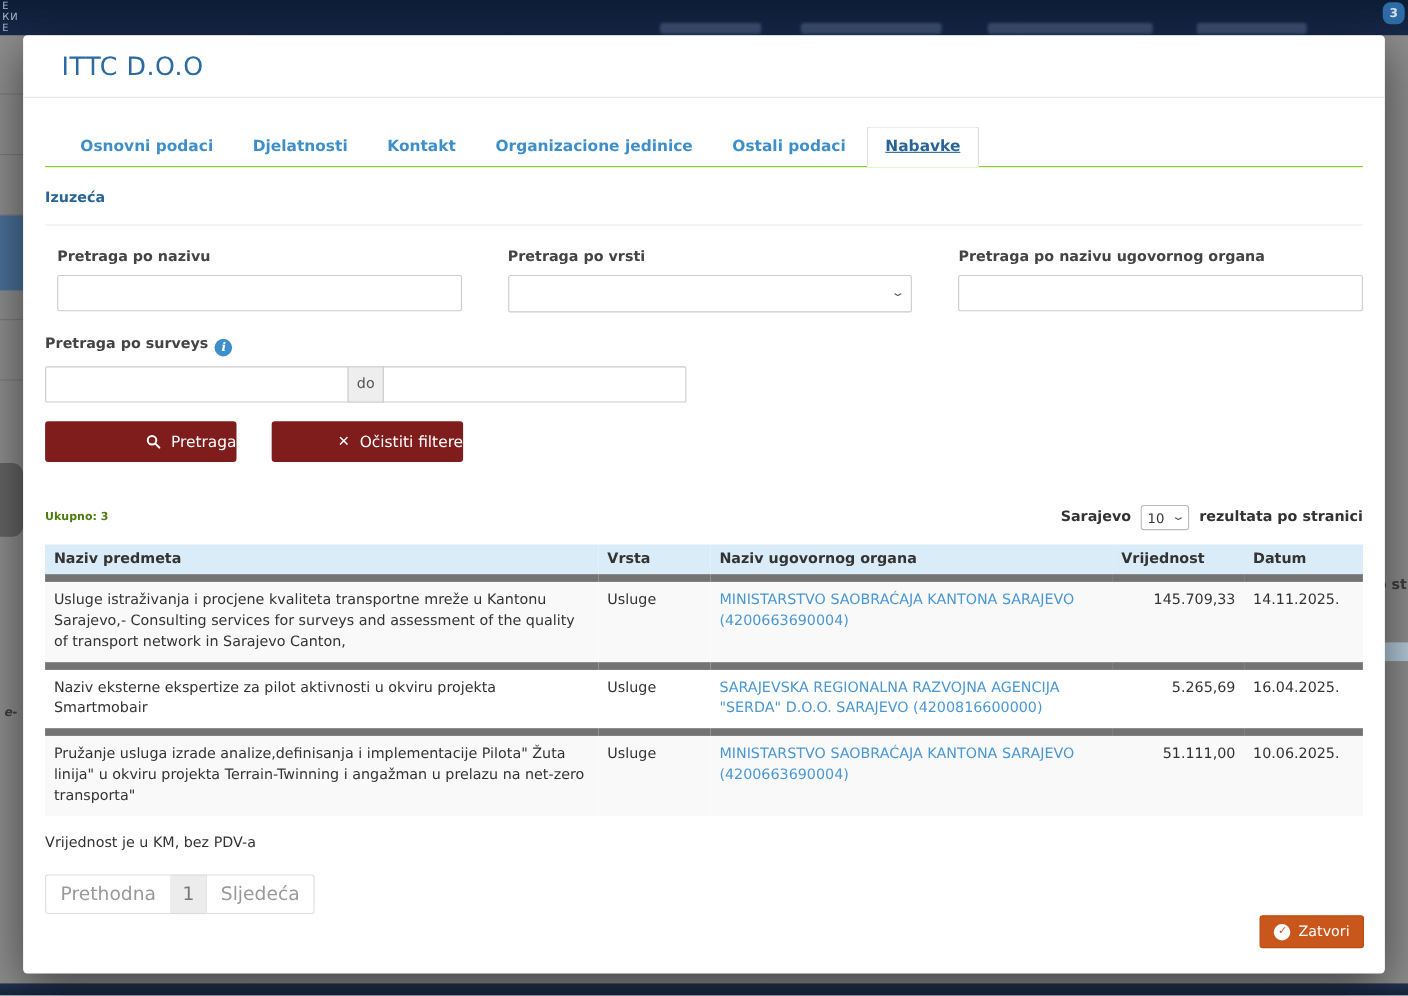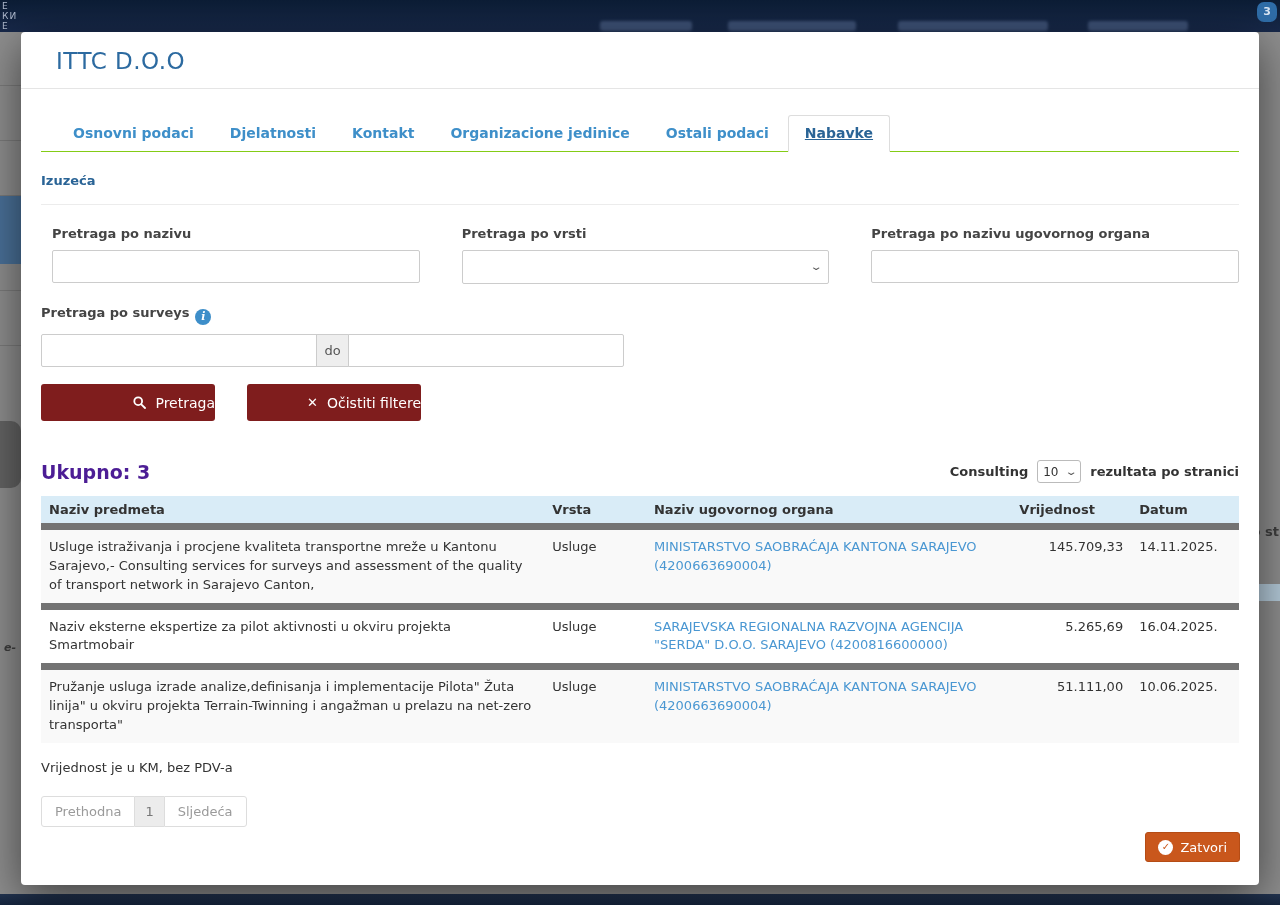--- a/index.html
+++ b/index.html
@@ -73,40 +73,40 @@
 
   .btn-row { display:flex; gap:32px; margin-bottom:39px; }
   .btn-blue { width:174px; height:37px; background:#7f1d1d; color:#fff; font-size:14px;
     border:none; border-radius:3px; display:flex; align-items:center; justify-content:flex-end;
     gap:9px; cursor:pointer; font-family:inherit; }
   .btn-blue svg { display:block; }
   .x-glyph { font-size:13px; font-weight:bold; line-height:1; }
 
   .results-bar { display:flex; justify-content:space-between; align-items:center;
     margin-bottom:13px; }
-  .total { font-weight:bold; font-size:19px; color:#4c1d95; }
+  .total { font-weight:bold; font-size:10px; color:#4d7c0f; }
   .per-page { display:flex; align-items:center; gap:9px; font-weight:bold;
     font-size:13px; color:#333; }
   .pp-select { width:44px; height:23px; border:1px solid #bbb; border-radius:3px;
     display:flex; align-items:center; justify-content:space-between; padding:0 5px;
     font-weight:normal; font-size:12px; color:#333; cursor:pointer; background:#fff; }
 
   table.results { width:100%; border-collapse:collapse; font-size:13px; }
   .results thead th { background:#d9ecf7; text-align:left; padding:6px 8px;
     color:#333; font-size:13px; border-bottom:3px solid #fff; }
   .results thead th.num { text-align:left; }
   .results tbody td { padding:8px; vertical-align:top; line-height:1.45;
     color:#333; border-top:7px solid #737373; }
   .results tbody tr:nth-child(odd) { background:#f9f9f9; }
   .results td.num { text-align:right; white-space:nowrap; }
   .org-link { color:#4a97d2; text-decoration:none; cursor:pointer; }
 
   .footnote { font-size:13px; color:#333; margin:17px 0 21px; }
 
-  .pagination { display:inline-flex; font-size:13px; }
+  .pagination { display:inline-flex; font-size:17px; }
   .page-btn { padding:7px 13px; border:1px solid #ddd; background:#fff; color:#9a9a9a;
     cursor:pointer; }
   .page-btn.prev { border-radius:3px 0 0 3px; }
   .page-btn.current { background:#ececec; color:#777; border-left:none; border-right:none;
     padding:7px 10px; }
   .page-btn.next { border-radius:0 3px 3px 0; }
 
   .modal-footer { position:absolute; bottom:0; left:0; right:0; padding:0 19px 23px;
     display:flex; justify-content:flex-end; }
   .btn-close { background:#c9571c; border:1px solid #b54c15; color:#fff; font-size:13px;
@@ -199,21 +199,21 @@
       </button>
       <button class="btn-blue">
         <span class="x-glyph">✕</span>
         <span>Očistiti filtere</span>
       </button>
     </div>
 
     <div class="results-bar">
       <div class="total">Ukupno: 3</div>
       <div class="per-page">
-        <span>Consulting</span>
+        <span>Sarajevo</span>
         <span class="pp-select">
           <span>10</span>
           <span class="chev">⌄</span>
         </span>
         <span>rezultata po stranici</span>
       </div>
     </div>
 
     <table class="results">
       <colgroup>

